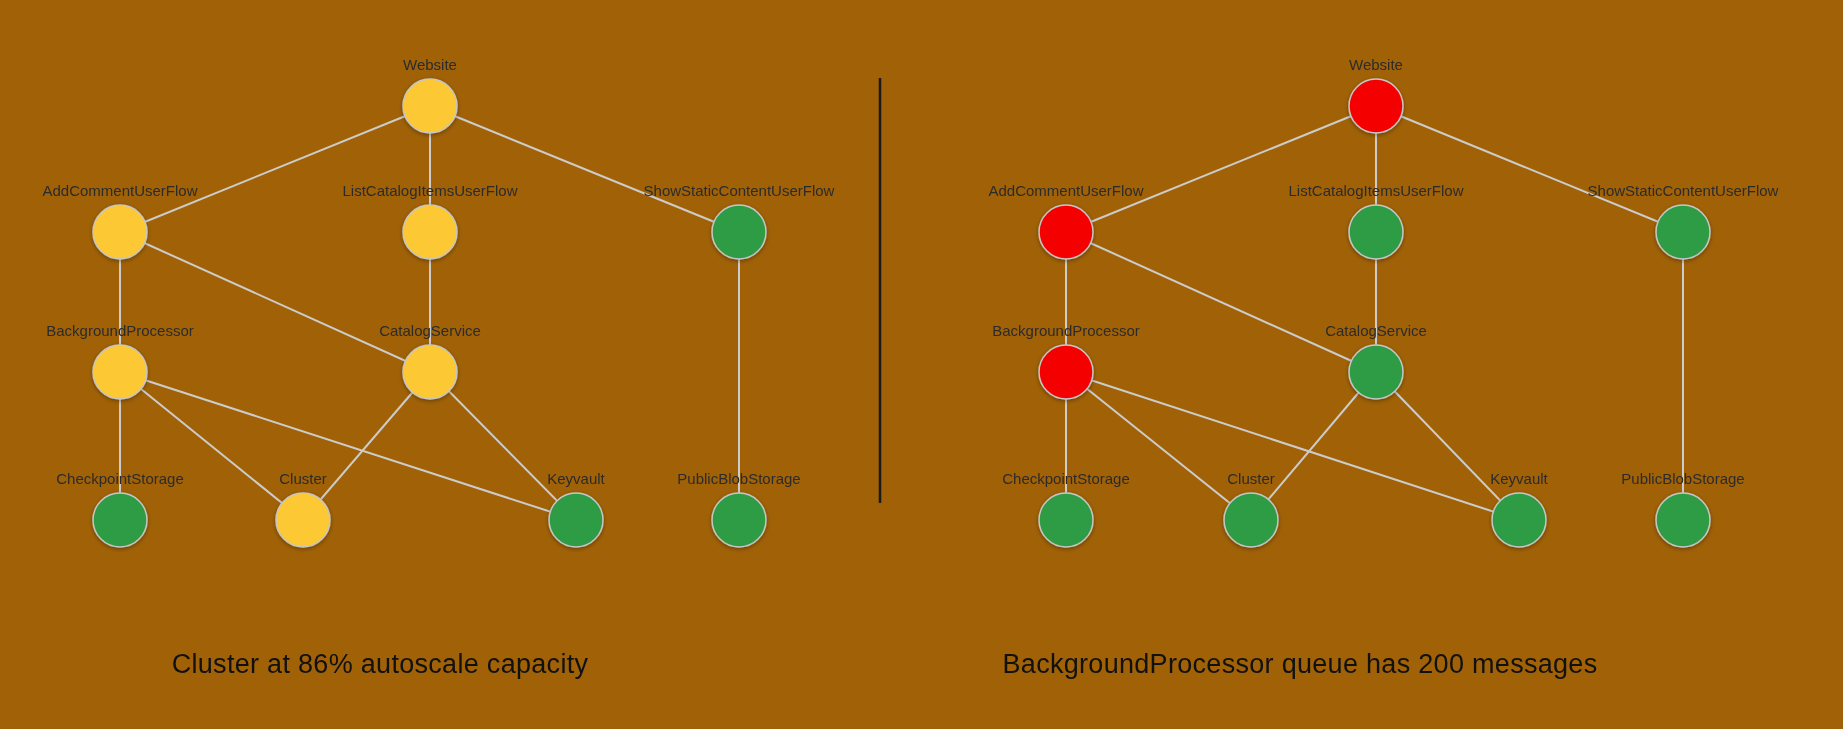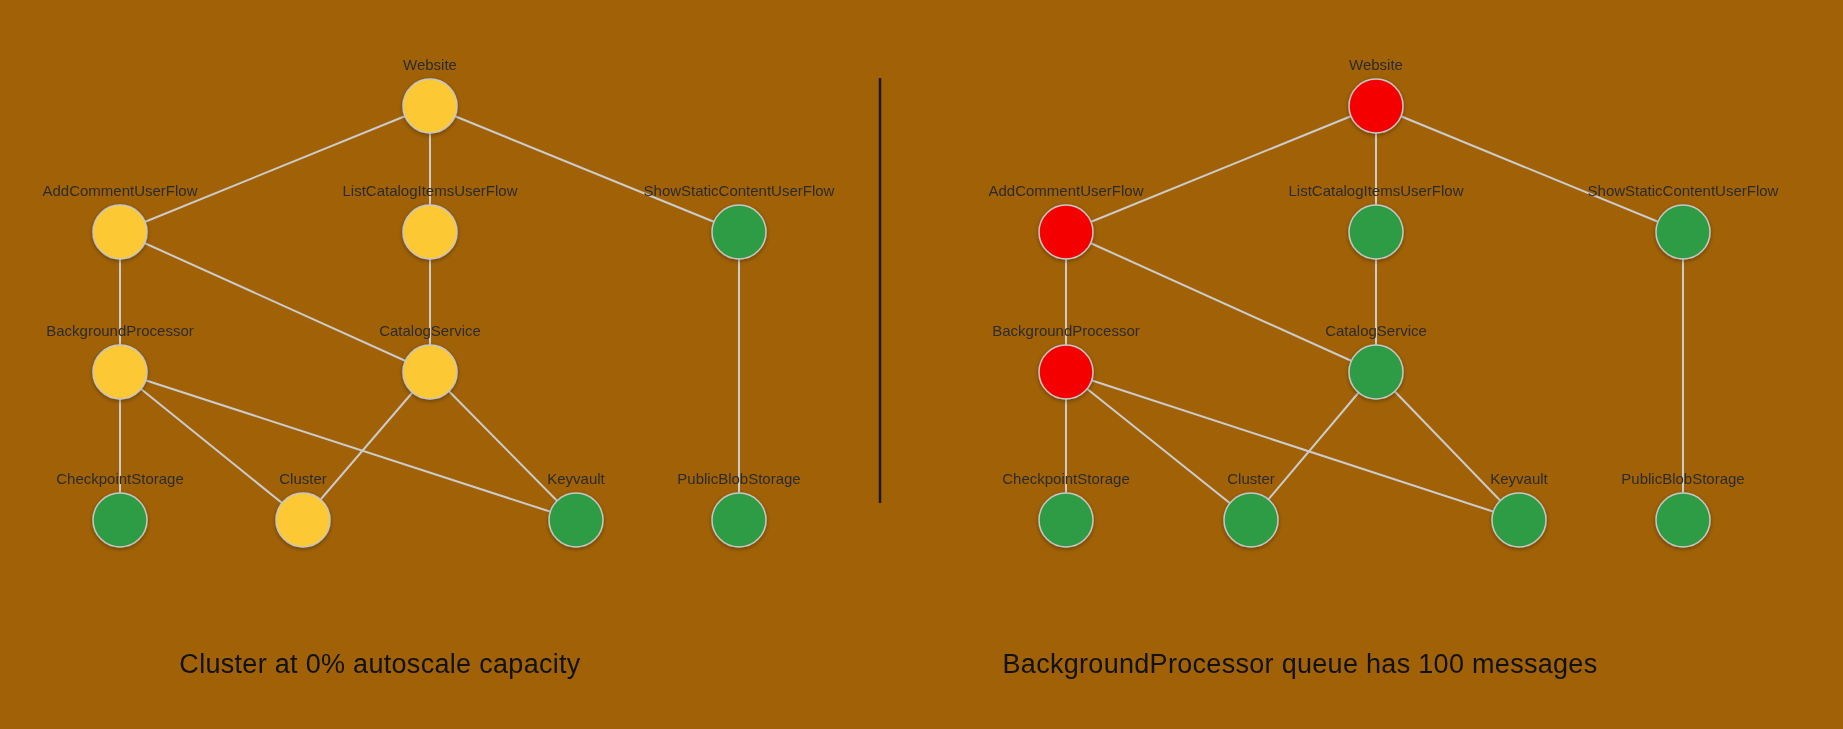--- a/index.html
+++ b/index.html
@@ -112,15 +112,15 @@
         <text x="1066" y="484" text-anchor="middle" class="node-label" fill="#2B2B2B">CheckpointStorage</text>
         <circle cx="1251" cy="520" r="27" fill="#2E9B44" stroke="#C6C6C6" stroke-width="1.5" filter="url(#node-shadow)"></circle>
         <text x="1251" y="484" text-anchor="middle" class="node-label" fill="#2B2B2B">Cluster</text>
         <circle cx="1519" cy="520" r="27" fill="#2E9B44" stroke="#C6C6C6" stroke-width="1.5" filter="url(#node-shadow)"></circle>
         <text x="1519" y="484" text-anchor="middle" class="node-label" fill="#2B2B2B">Keyvault</text>
         <circle cx="1683" cy="520" r="27" fill="#2E9B44" stroke="#C6C6C6" stroke-width="1.5" filter="url(#node-shadow)"></circle>
         <text x="1683" y="484" text-anchor="middle" class="node-label" fill="#2B2B2B">PublicBlobStorage</text>
       </g>
       <line x1="880" y1="78" x2="880" y2="503" stroke="#1A1A1A" stroke-width="2.5"></line>
     </svg>
-  <div class="caption caption-left">Cluster at 0% autoscale capacity</div>
-  <div class="caption caption-right">BackgroundProcessor queue has 100 messages</div>
+  <div class="caption caption-left">Cluster at 86% autoscale capacity</div>
+  <div class="caption caption-right">BackgroundProcessor queue has 200 messages</div>
 </div>
 
 </body></html>

